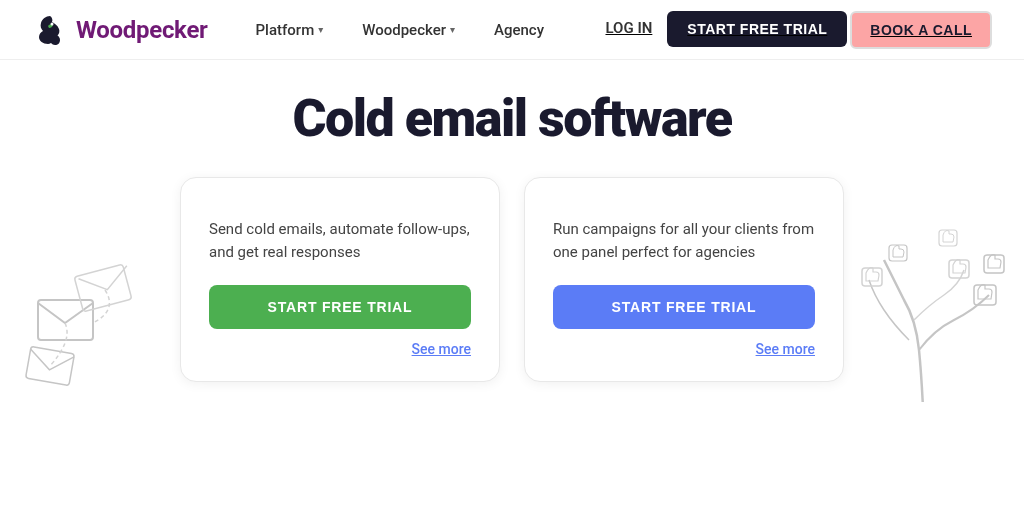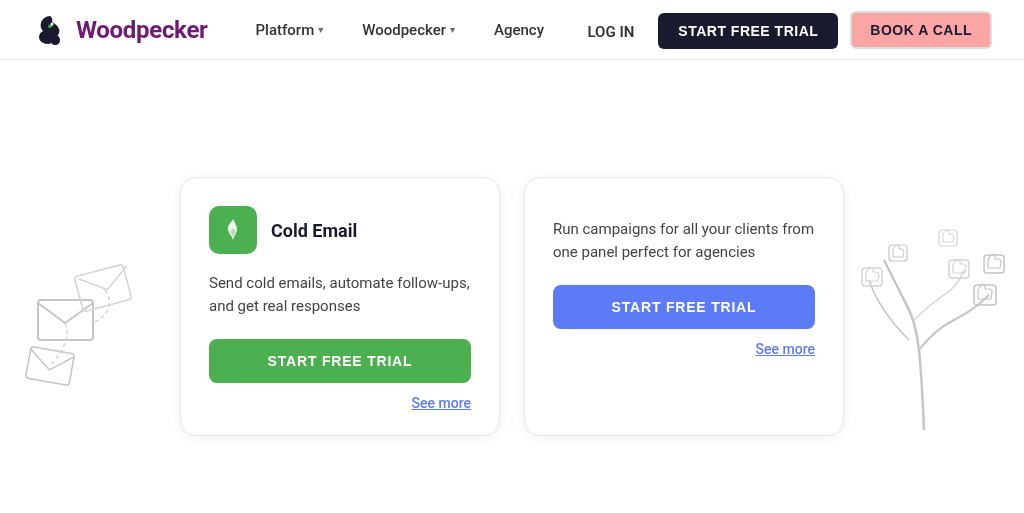--- a/index.html
+++ b/index.html
@@ -55,22 +55,23 @@
       align-items: center;
       gap: 4px;
       font-weight: 500;
     }
     .chevron {
       font-size: 10px;
       color: #666;
     }
     .nav-actions {
       display: flex;
-      align-items: flex-end;
-      gap: 12px;
+      align-items: flex-start;
+      gap: 3px;
+      text-decoration: underline;
     }
     .btn-login {
       font-size: 15px;
       font-weight: 600;
       color: #333;
       cursor: pointer;
       padding: 8px 12px;
     }
     .btn-trial-nav {
       background: #1a1a2e;
@@ -259,35 +260,26 @@
     <rect x="60" y="30" width="50" height="36" rx="3" stroke="#ccc" stroke-width="1.5" fill="none" transform="rotate(-15 85 48)"></rect>
     <path d="M62 32 L87 50 L112 32" stroke="#ccc" stroke-width="1.5" fill="none" transform="rotate(-15 87 41)"></path>
     <rect x="10" y="110" width="44" height="32" rx="3" stroke="#bbb" stroke-width="1.5" fill="none" transform="rotate(10 32 126)"></rect>
     <path d="M11 113 L33 130 L55 113" stroke="#bbb" stroke-width="1.5" fill="none" transform="rotate(10 33 121)"></path>
 
     <path d="M47 83 Q55 100 32 126" stroke="#ccc" stroke-width="1.5" fill="none" stroke-dasharray="4 3"></path>
     <path d="M87 50 Q100 70 75 83" stroke="#ccc" stroke-width="1.5" fill="none" stroke-dasharray="4 3"></path>
   </svg>
 
   <h1 class="hero-title">
-    <br>
+    <span>Cold email software</span><br>
   </h1>
 
   <div class="cards-container">
 
     <div class="card">
-      <div class="card-header">
-        <div class="card-icon green">
-          <svg width="28" height="28" viewBox="0 0 28 28" fill="none">
-            <path d="M14 3 C12 7 8 9 9 14 C10 18 13 20 14 24 C15 20 18 17 18 13 C18 10 16 7 14 3Z" fill="#fff" opacity="0.9"></path>
-            <path d="M14 12 C13 14 11 15 12 17 C12.5 18.5 14 19.5 14 21 C14.5 19.5 16 18 16 16 C16 14.5 15 13 14 12Z" fill="#a5d6a7" opacity="0.8"></path>
-          </svg>
-        </div>
-        <span class="card-title">Cold Email</span>
-      </div>
       <p class="card-desc">Send cold emails, automate follow-ups, and get real responses</p>
       <button class="btn-card-green">START FREE TRIAL</button>
       <span class="see-more">See more</span>
     </div>
 
     <div class="card">
       <p class="card-desc">Run campaigns for all your clients from one panel perfect for agencies</p>
       <button class="btn-card-blue">START FREE TRIAL</button>
       <span class="see-more">See more</span>
     </div>

